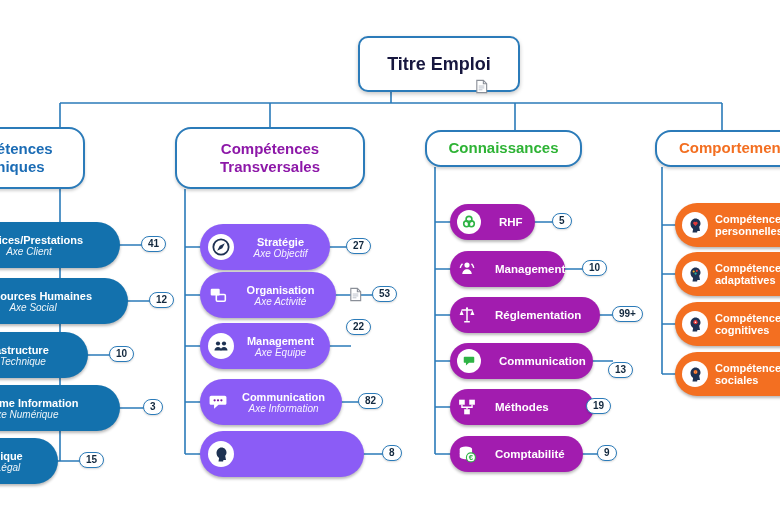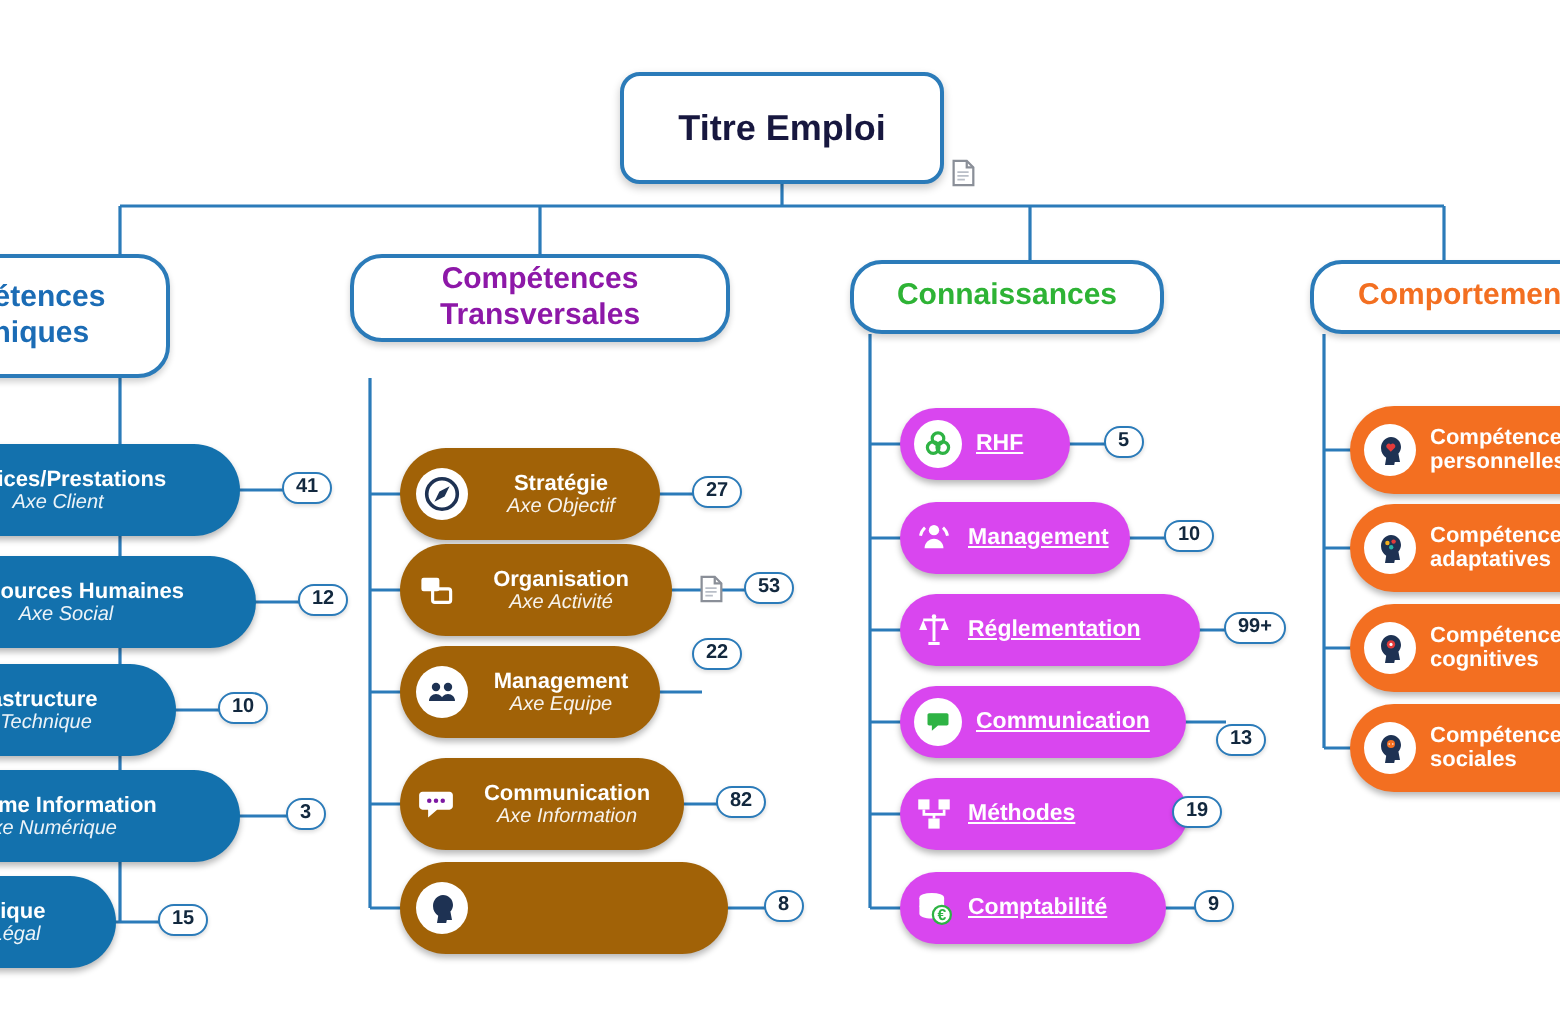--- a/index.html
+++ b/index.html
@@ -1,31 +1,31 @@
 <!DOCTYPE html>
 <html><head>
 <meta charset="utf-8">
 <style>
   html,body{margin:0;padding:0;background:#fff;}
   .canvas{position:relative;width:780px;height:516px;background:#ffffff;overflow:hidden;
           font-family:"Liberation Sans",sans-serif;}
   .lines{position:absolute;left:0;top:0;z-index:0;}
-  .node{position:absolute;box-sizing:border-box;z-index:1;}
+  .node{position:absolute;box-sizing:border-box;z-index:1;margin-left:48px;}
   .title-box{display:flex;align-items:center;justify-content:center;background:#fff;
              border:2.5px solid #2b7bb9;border-radius:10px;font-weight:bold;font-size:18px;
              color:#17173f;box-shadow:0 2px 4px rgba(0,0,0,.22);}
   .branch-header{position:absolute;z-index:1;display:flex;align-items:center;justify-content:center;
              text-align:center;background:#fff;border:2px solid #2b7bb9;border-radius:16px;
              font-weight:bold;font-size:15px;line-height:1.22;box-sizing:border-box;
              padding:0 18px;box-shadow:0 2px 3px rgba(0,0,0,.18);}
   .item{position:absolute;z-index:1;display:flex;align-items:center;color:#fff;box-sizing:border-box;
         box-shadow:0 2px 3px rgba(0,0,0,.28);}
   .item.blue{background:#1371ad;border-radius:23px;justify-content:center;text-align:center;}
-  .item.purple{background:#a16207;border-radius:23px;padding:0 10px 0 8px;gap:7px;}
-  .item.green{background:#d946ef;border-radius:18px;padding:0 12px 0 7px;gap:7px;text-decoration:underline;}
+  .item.purple{background:#8b5cf6;border-radius:23px;padding:0 10px 0 8px;gap:7px;}
+  .item.green{background:#a21caf;border-radius:18px;padding:0 12px 0 7px;gap:18px;}
   .item.orange{background:#f36f21;border-radius:22px;padding:0 8px 0 7px;gap:7px;}
   .txt{display:flex;flex-direction:column;align-items:center;flex:1;min-width:0;}
   .l1{font-weight:bold;font-size:11px;white-space:nowrap;}
   .l2{font-style:italic;font-size:10px;opacity:.92;white-space:nowrap;}
   .item.orange .l2{font-style:normal;font-weight:bold;font-size:11px;opacity:1;}
   .item.green .l1{font-size:11.5px;}
   .icon-circle{width:26px;height:26px;border-radius:50%;background:#fff;display:flex;
                align-items:center;justify-content:center;flex:none;}
   .icon-circle.sm{width:24px;height:24px;}
   .icon-bare{width:20px;height:20px;display:flex;align-items:center;justify-content:center;flex:none;}
@@ -63,21 +63,21 @@
     <svg viewBox="0 0 16 16" width="15" height="15">
         <path d="M3 1.5h7l3.5 3.5v9.5H3z" fill="#fff" stroke="#8a8f98" stroke-width="1.2"></path>
         <path d="M10 1.5V5h3.5" fill="none" stroke="#8a8f98" stroke-width="1.2"></path>
         <path d="M5 7.5h6M5 9.5h6M5 11.5h4" stroke="#b9bec7" stroke-width="1"></path>
       </svg>
   </span>
 
   <div class="branch-header bh-blue" style="left:-78px;top:127px;width:163px;height:62px">
     <span>Compétences Techniques</span>
   </div>
-  <div class="branch-header bh-purple" style="left:175px;top:127px;width:190px;height:44px">
+  <div class="branch-header bh-purple" style="left:175px;top:127px;width:190px;height:62px">
     <span>Compétences Transversales</span>
   </div>
   <div class="branch-header bh-green" style="left:425px;top:130px;width:157px;height:37px">
     <span>Connaissances</span>
   </div>
   <div class="branch-header bh-orange" style="left:655px;top:130px;width:163px;height:37px">
     <span>Comportements</span>
   </div>
 
   <div class="item blue" style="left:-62px;top:222px;width:182px;height:46px">

